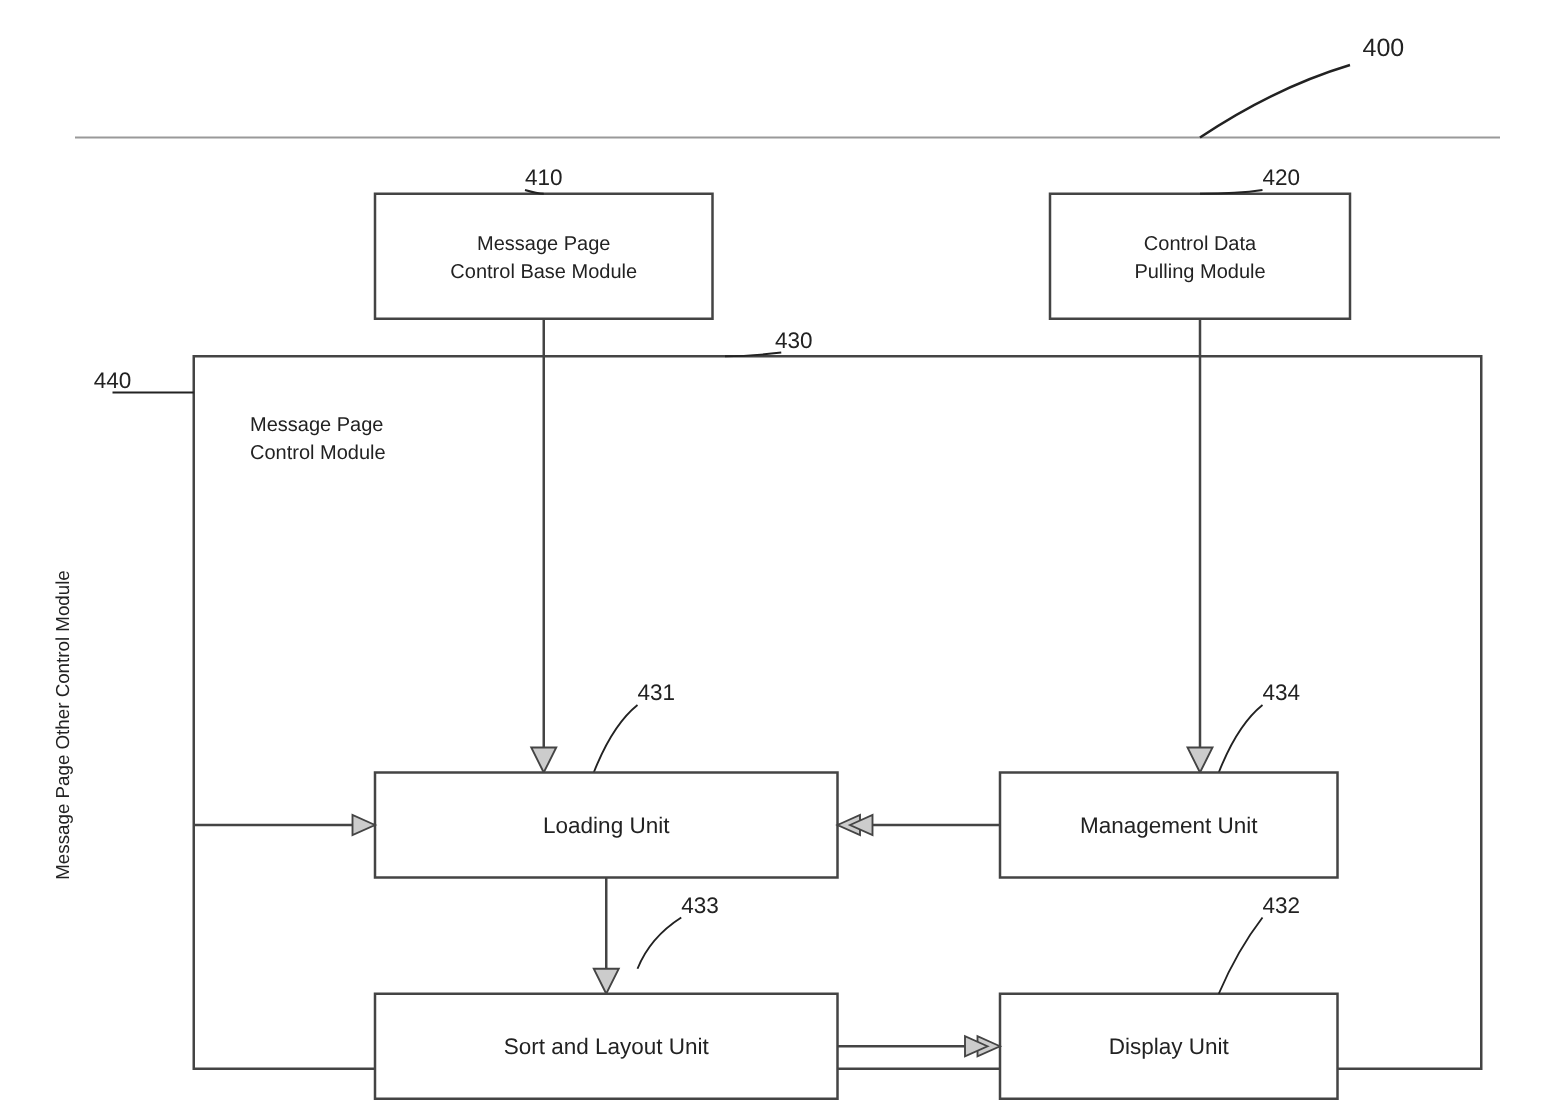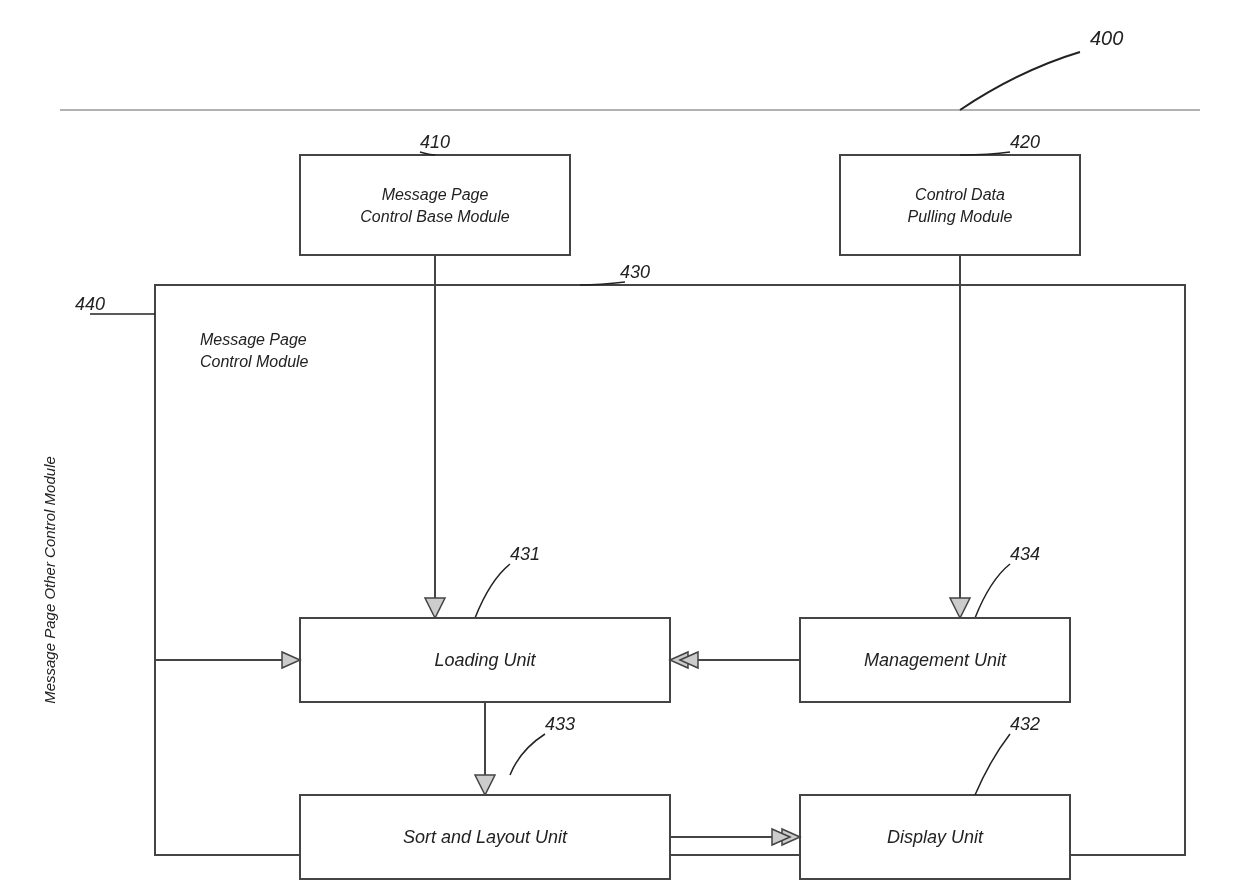--- a/index.html
+++ b/index.html
@@ -9,21 +9,20 @@
       width: 1240px;
       height: 891px;
       overflow: hidden;
       position: relative;
     }
     .diagram-container {
       position: absolute;
       top: 0; left: 0;
       width: 1240px;
       height: 891px;
-      font-style: italic;
     }
     svg {
       position: absolute;
       top: 0; left: 0;
       width: 1240px;
       height: 891px;
     }
   </style>
 </head>
 <body>

